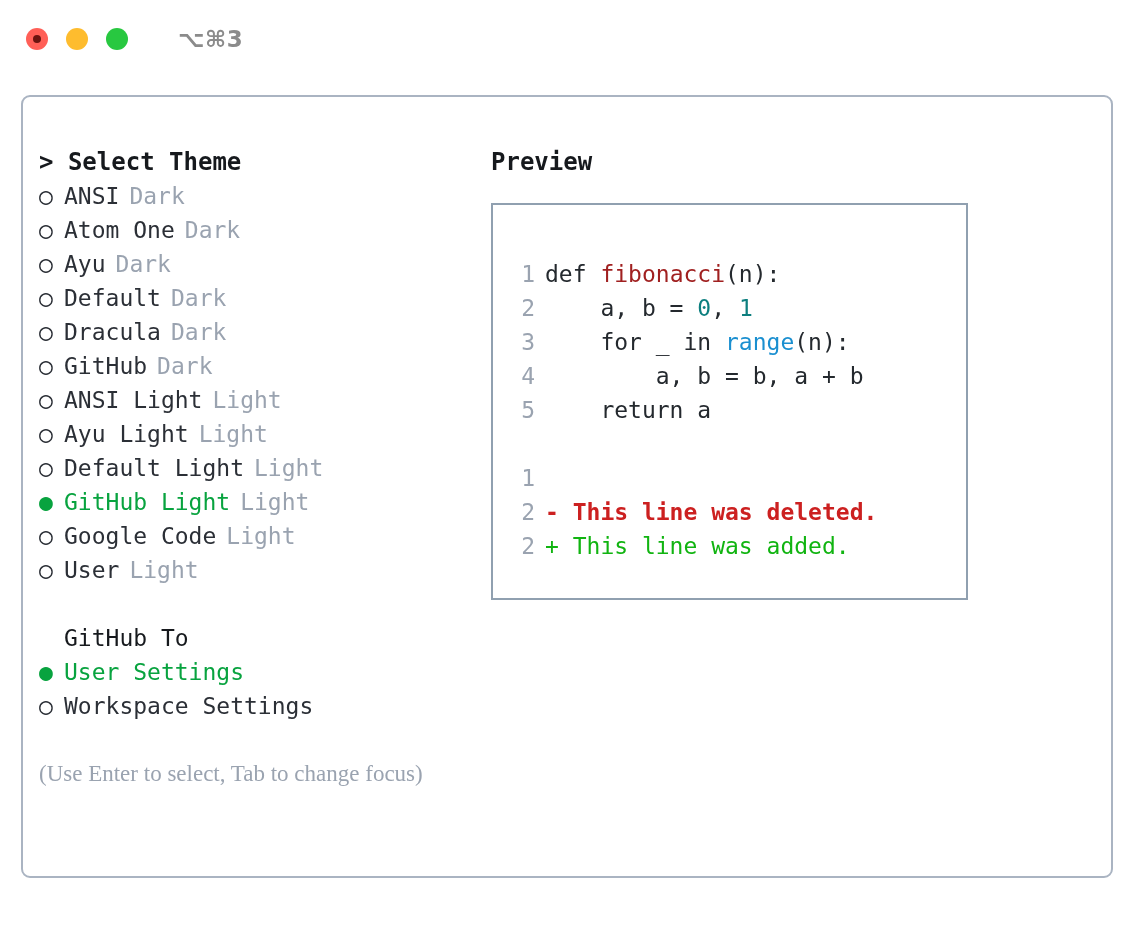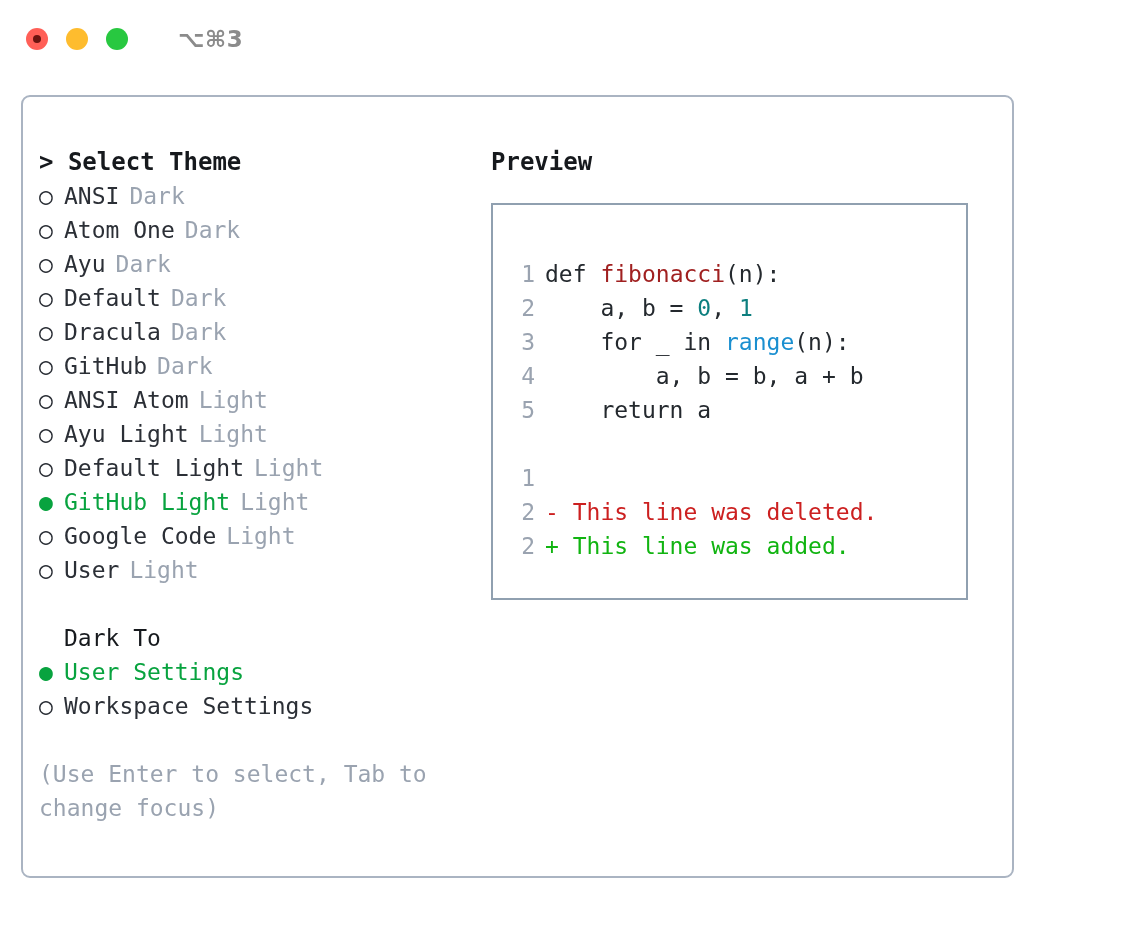--- a/index.html
+++ b/index.html
@@ -65,21 +65,21 @@
     letter-spacing: 0.5px;
     font-family: "DejaVu Sans", "Liberation Sans", sans-serif;
     white-space: pre;
   }
 
   
   #panel {
     position: absolute;
     left: 21px;
     top: 95px;
-    width: 993px;
+    width: 1092px;
     height: 783px;
     border: 2px solid #aab4c2;
     border-radius: 9px;
     box-sizing: border-box;
     background: #ffffff;
     padding-left: 18px;
   }
 
   
   #left-col {
@@ -137,20 +137,21 @@
 
   .spacer-row { height: 34px; }
 
   #hint {
     font-size: 23px;
     line-height: 34px;
     color: #9aa3b0;
     white-space: pre-wrap;
     width: 420px;
     margin-top: 34px;
+    font-family: Liberation Serif, serif;
   }
 
   
   #preview-box {
     margin-top: 24px;
     width: 477px;
     height: 397px;
     border: 2px solid #90a0b0;
     box-sizing: border-box;
     background: #ffffff;
@@ -172,21 +173,21 @@
     padding-right: 10px;
   }
   .code-text { color: #24292e; text-align: right; }
 
   .tok-fn   { color: #a02020; }
   .tok-num  { color: #0d7f7f; }
   .tok-call { color: #1a8fd0; }
 
   .diff-gap { height: 34px; }
   .diff-context { color: #7d848e; }
-  .diff-del     { color: #cc2020; }
+  .diff-del     { color: #cc2020; font-weight: bold; }
   .diff-add     { color: #11b411; }
 </style>
 </head>
 <body>
 
 <div id="window">
 
   <div id="titlebar">
     <div class="dot dot-red"></div>
     <div class="dot dot-yellow"></div>
@@ -198,33 +199,33 @@
 
     <div id="left-col">
       <div class="section-title">&gt; Select Theme</div>
       <ul class="option-list" id="theme-options">
           <li class="option-row"><span class="marker">○</span><span class="opt-label">ANSI</span><span class="opt-badge">Dark</span></li>
           <li class="option-row"><span class="marker">○</span><span class="opt-label">Atom One</span><span class="opt-badge">Dark</span></li>
           <li class="option-row"><span class="marker">○</span><span class="opt-label">Ayu</span><span class="opt-badge">Dark</span></li>
           <li class="option-row"><span class="marker">○</span><span class="opt-label">Default</span><span class="opt-badge">Dark</span></li>
           <li class="option-row"><span class="marker">○</span><span class="opt-label">Dracula</span><span class="opt-badge">Dark</span></li>
           <li class="option-row"><span class="marker">○</span><span class="opt-label">GitHub</span><span class="opt-badge">Dark</span></li>
-          <li class="option-row"><span class="marker">○</span><span class="opt-label">ANSI Atom</span><span class="opt-badge">Light</span></li>
+          <li class="option-row"><span class="marker">○</span><span class="opt-label">ANSI Light</span><span class="opt-badge">Light</span></li>
           <li class="option-row"><span class="marker">○</span><span class="opt-label">Ayu Light</span><span class="opt-badge">Light</span></li>
           <li class="option-row"><span class="marker">○</span><span class="opt-label">Default Light</span><span class="opt-badge">Light</span></li>
           <li class="option-row selected"><span class="marker">●</span><span class="opt-label">GitHub Light</span><span class="opt-badge">Light</span></li>
           <li class="option-row"><span class="marker">○</span><span class="opt-label">Google Code</span><span class="opt-badge">Light</span></li>
           <li class="option-row"><span class="marker">○</span><span class="opt-label">User</span><span class="opt-badge">Light</span></li>
         </ul>
 
       <div class="spacer-row"></div>
 
       <div class="group-header">
         <span class="marker">○</span>
-        <span>Dark To</span>
+        <span>GitHub To</span>
       </div>
       <ul class="option-list" id="apply-options">
           <li class="option-row selected"><span class="marker">●</span><span class="opt-label">User Settings</span></li>
           <li class="option-row"><span class="marker">○</span><span class="opt-label">Workspace Settings</span></li>
         </ul>
 
       <div id="hint">(Use Enter to select, Tab to change focus)</div>
     </div>
 
     <div id="right-col">

